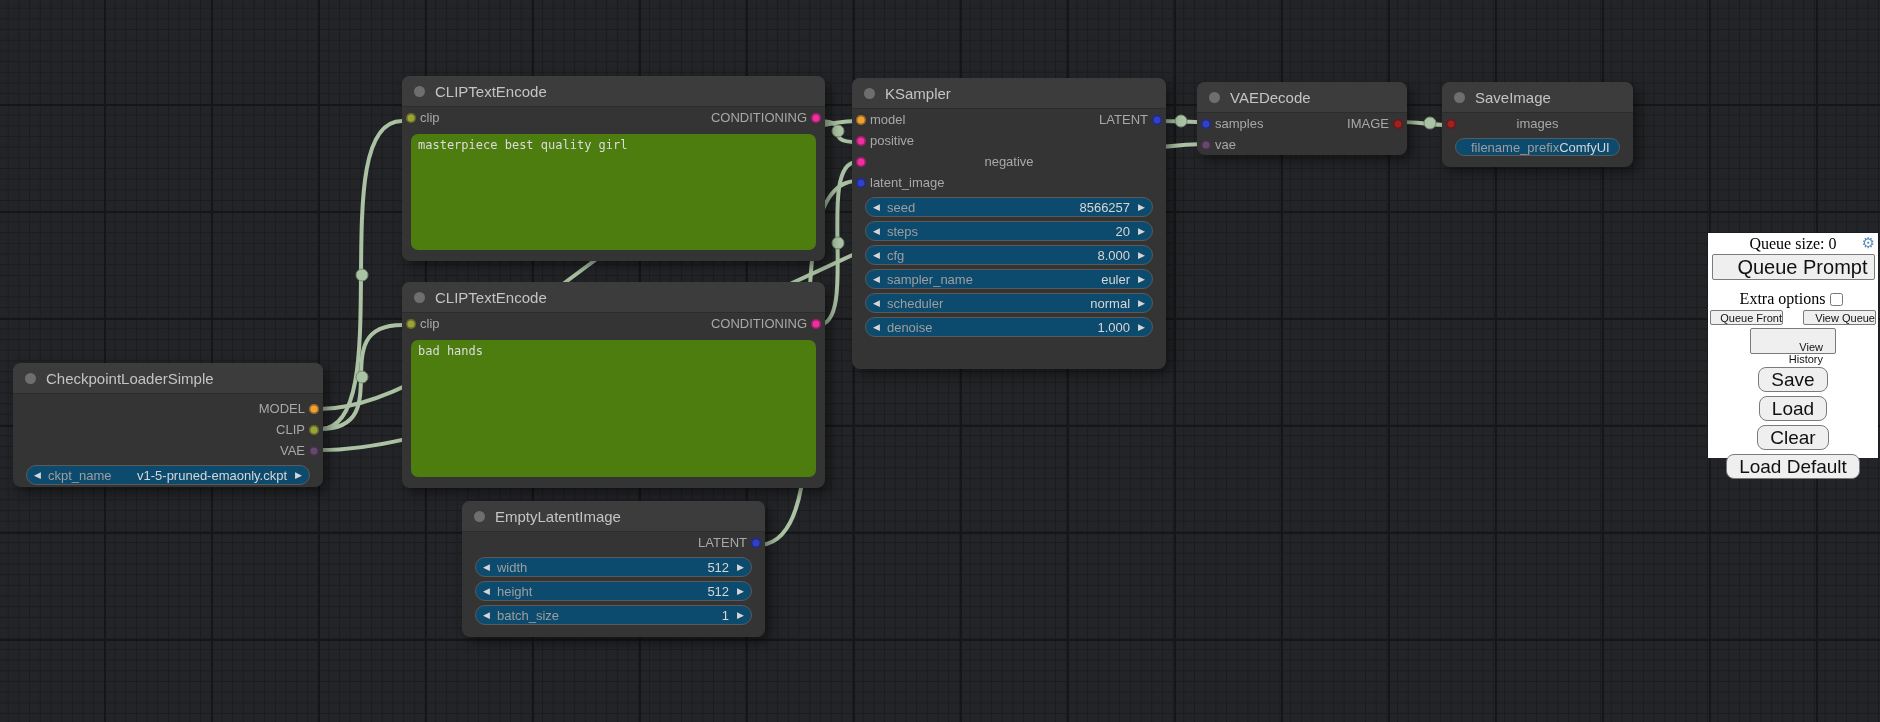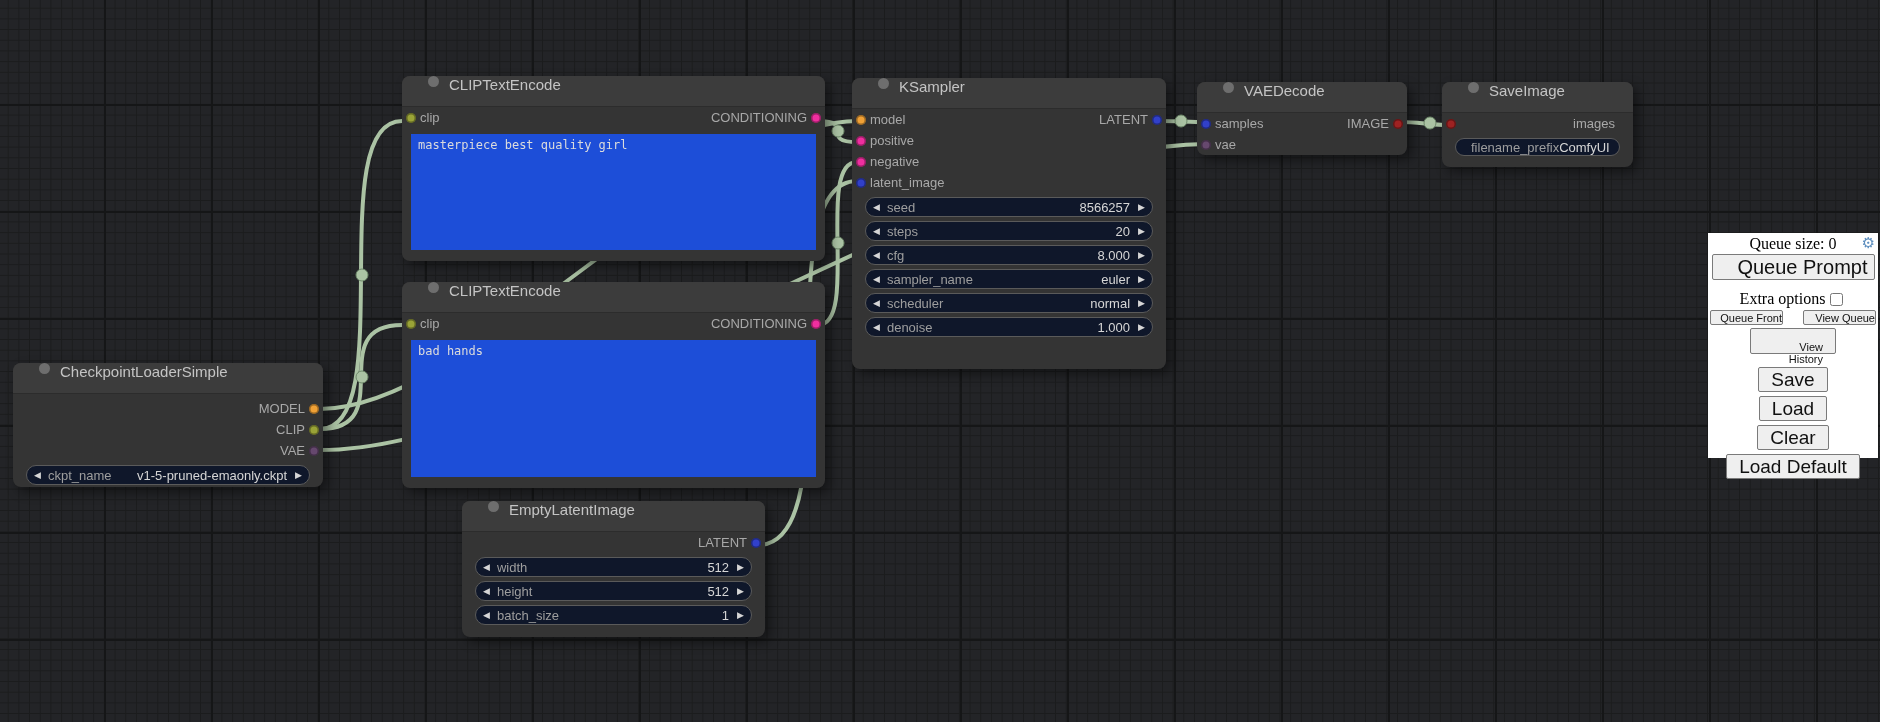--- a/index.html
+++ b/index.html
@@ -18,59 +18,59 @@
   :root{
     --c-wire:#abc3a4; --c-model:#f0a136; --c-clip:#9aa337; --c-vae:#66486e;
     --c-conditioning:#ef2f9f; --c-latent:#3140c9; --c-image:#9e2222;
   }
   .wires{position:absolute;left:0;top:0;z-index:1;}
   .wire{fill:none;stroke:var(--c-wire);stroke-width:4;stroke-linecap:round;}
   .ldot{fill:var(--c-wire);stroke:#6f8a6b;stroke-width:1;}
 
   .node{position:absolute;z-index:2;background:#343434;border-radius:8px;
     box-shadow:5px 5px 12px rgba(0,0,0,.45);color:#a8a8a8;}
-  .node-header{height:30px;display:flex;align-items:flex-start;gap:10px;padding:0 26px;
+  .node-header{height:30px;display:flex;align-items:center;gap:10px;padding:0 12px;
     background:#3c3c3c;border-radius:8px 8px 0 0;border-bottom:1px solid #2c2c2c;}
   .title-dot{width:11px;height:11px;border-radius:50%;background:#6e6e6e;flex:0 0 auto;}
   .node-title{color:#c4c4c4;font-size:15px;white-space:nowrap;}
   .row{position:relative;height:21px;display:flex;align-items:center;
     justify-content:space-between;padding:0 18px;font-size:13px;}
   .row.outonly{justify-content:flex-end;}
   .slabel{color:#a8a8a8;white-space:nowrap;}
   .dot{position:absolute;top:50%;transform:translateY(-50%);width:10px;height:10px;
     border-radius:50%;box-shadow:inset 0 0 0 1.5px rgba(0,0,0,.35);}
   .dot.in{left:4px;} .dot.out{right:4px;}
-  .widget{height:20px;margin:4px 13px 0;background:#0f172a;border:1px solid #5a5a5a;
+  .widget{height:20px;margin:4px 13px 0;background:#0c4a6e;border:1px solid #5a5a5a;
     border-radius:11px;display:flex;align-items:center;padding:0 7px;font-size:13px;
     box-sizing:border-box;}
   .warr{color:#d6d6d6;font-size:9px;flex:0 0 auto;line-height:1;}
   .wlabel{color:#9e9e9e;margin-left:7px;white-space:nowrap;}
   .wvalue{color:#d6d6d6;flex:1;text-align:right;margin-right:8px;white-space:nowrap;}
   .widget.noarrow .wlabel{margin-left:8px;}
   .widget.noarrow .wvalue{margin-right:4px;}
   .toggle{width:13px;height:13px;border-radius:50%;background:#8197b8;
     border:1px solid #44536e;box-sizing:border-box;flex:0 0 auto;}
-  .prompt-box{margin:6px 9px 0;background:#1d4ed8;border-radius:0;color:#dcdcdc;
+  .prompt-box{margin:6px 9px 0;background:#4d7c0f;border-radius:7px;color:#dcdcdc;
     font-family:"DejaVu Sans Mono",monospace;font-size:12px;padding:4px 7px;
     box-sizing:border-box;overflow:hidden;}
 
   .menu{position:absolute;z-index:3;left:1708px;top:233px;width:170px;height:225px;
     background:#ffffff;color:#000;font-family:"Liberation Serif",serif;}
   .qsize-row{position:relative;height:19px;}
   .qsize{display:block;text-align:center;font-size:16px;padding-top:2px;}
   .gear{position:absolute;right:3px;top:1px;font-size:15px;color:#5e8fbf;cursor:pointer;}
   .btn{font-family:"Liberation Sans",sans-serif;background:#efefef;border:1px solid #7a7a7a;
     border-radius:2px;color:#111;cursor:pointer;box-sizing:border-box;text-align:right;}
   .qp{display:block;width:163px;margin:2px auto 0;font-size:20px;height:26px;}
   .extra-row{text-align:center;font-size:16px;margin-top:10px;height:18px;}
   .extra-row input{vertical-align:-2px;margin-left:5px;}
   .pair{display:flex;gap:20px;padding:0 2px;margin-top:2px;}
   .sm{font-size:11px;flex:1;height:15px;padding:0;}
   .vh{display:block;margin:3px auto 0;font-size:11px;width:86px;height:15px;padding:12px;}
-  .big{display:block;margin:4px auto 0;font-size:19px;padding:0 12px;height:25px;}
+  .big{display:block;margin:4px auto 0;font-size:19px;padding:0 12px;height:25px;border-radius:8px;}
   .big.first{margin-top:13px;}
 </style>
 </head>
 <body>
 
 <svg class="wires" width="1880" height="722" viewBox="0 0 1880 722">
   <path class="wire" d="M 320 409 C 472 409, 705 121, 857 121"></path>
   <path class="wire" d="M 320 429 C 400 429, 322 121, 402 121"></path>
   <path class="wire" d="M 320 429 C 400 429, 322 325, 402 325"></path>
   <path class="wire" d="M 320 450 C 555 450, 970 144, 1205 144"></path>
@@ -178,21 +178,21 @@
   <div class="row">
     <span class="dot in" style="background:var(--c-model);"></span>
     <span class="slabel">model</span>
     <span class="slabel">LATENT</span>
     <span class="dot out" style="background:var(--c-latent);"></span>
   </div>
   <div class="row" style="justify-content:flex-start;">
     <span class="dot in" style="background:var(--c-conditioning);"></span>
     <span class="slabel">positive</span>
   </div>
-  <div class="row" style="justify-content:flex-start;">
+  <div class="row" style="justify-content:center;">
     <span class="dot in" style="background:var(--c-conditioning);"></span>
     <span class="slabel">negative</span>
   </div>
   <div class="row" style="justify-content:flex-start;">
     <span class="dot in" style="background:var(--c-latent);"></span>
     <span class="slabel">latent_image</span>
   </div>
   <div class="widget">
     <span class="warr">◀</span>
     <span class="wlabel">seed</span>
@@ -246,21 +246,21 @@
     <span class="dot in" style="background:var(--c-vae);"></span>
     <span class="slabel">vae</span>
   </div>
 </div>
 
 <div class="node" style="left:1442px;top:82px;width:191px;height:85px;">
   <div class="node-header">
     <span class="title-dot"></span>
     <span class="node-title">SaveImage</span>
   </div>
-  <div class="row" style="justify-content:flex-end;">
+  <div class="row" style="justify-content:center;">
     <span class="dot in" style="background:var(--c-image);"></span>
     <span class="slabel">images</span>
   </div>
   <div class="widget noarrow" style="height:18px;">
     <span class="wlabel">filename_prefix</span>
     <span class="wvalue">ComfyUI</span>
   </div>
 </div>
 
 <div class="menu">

